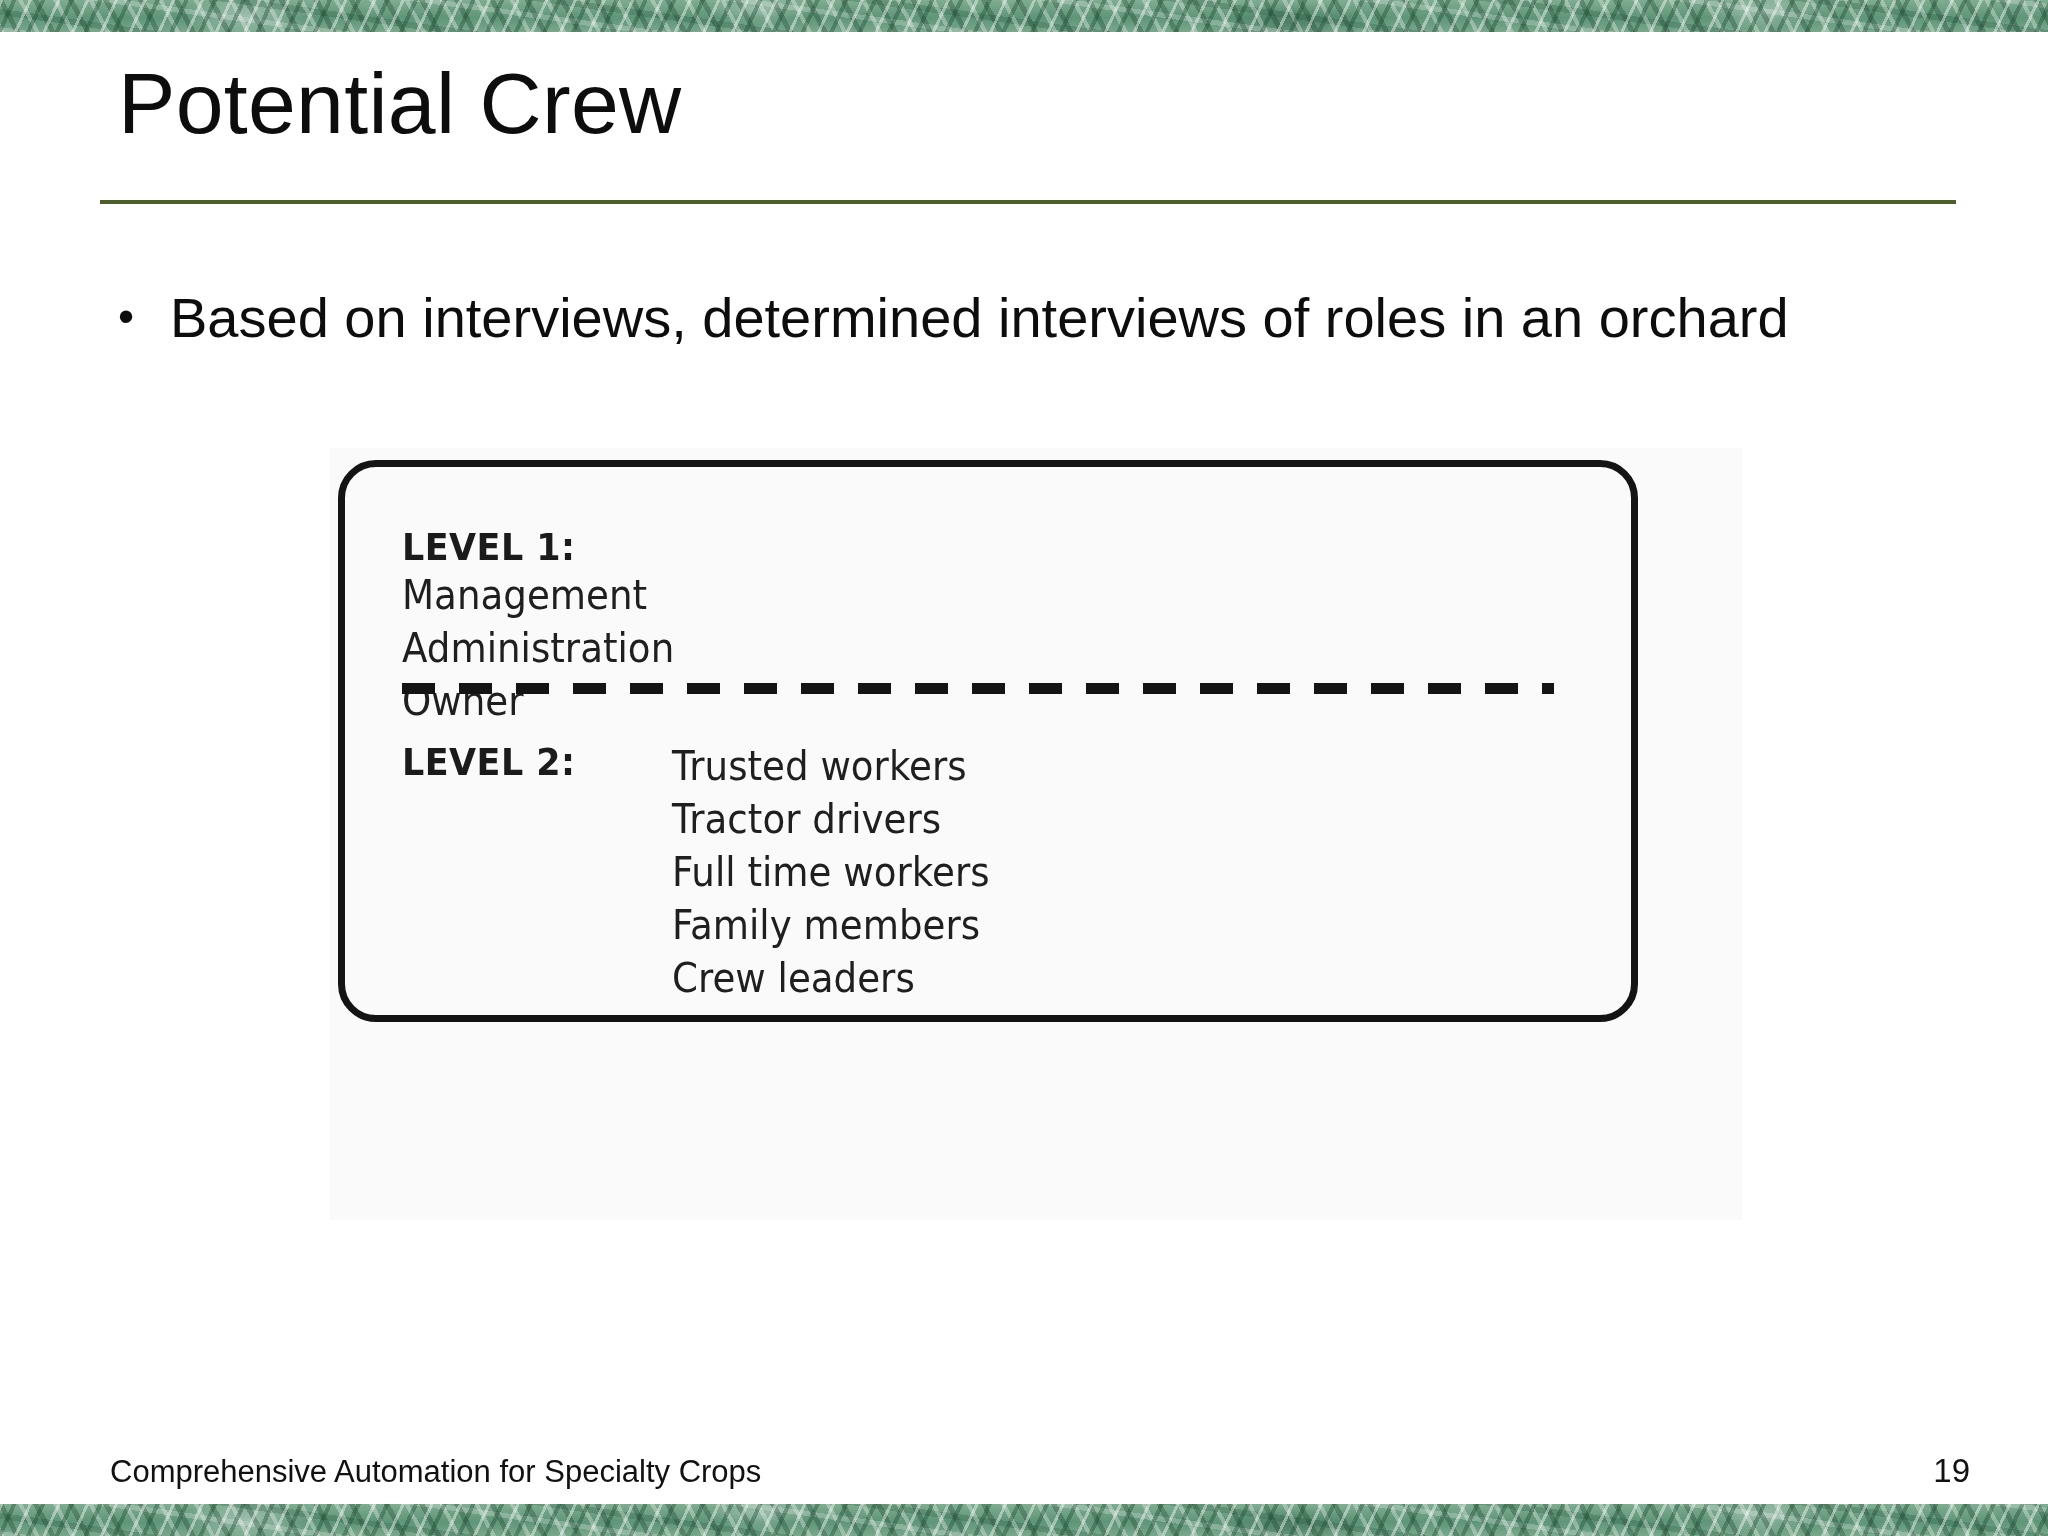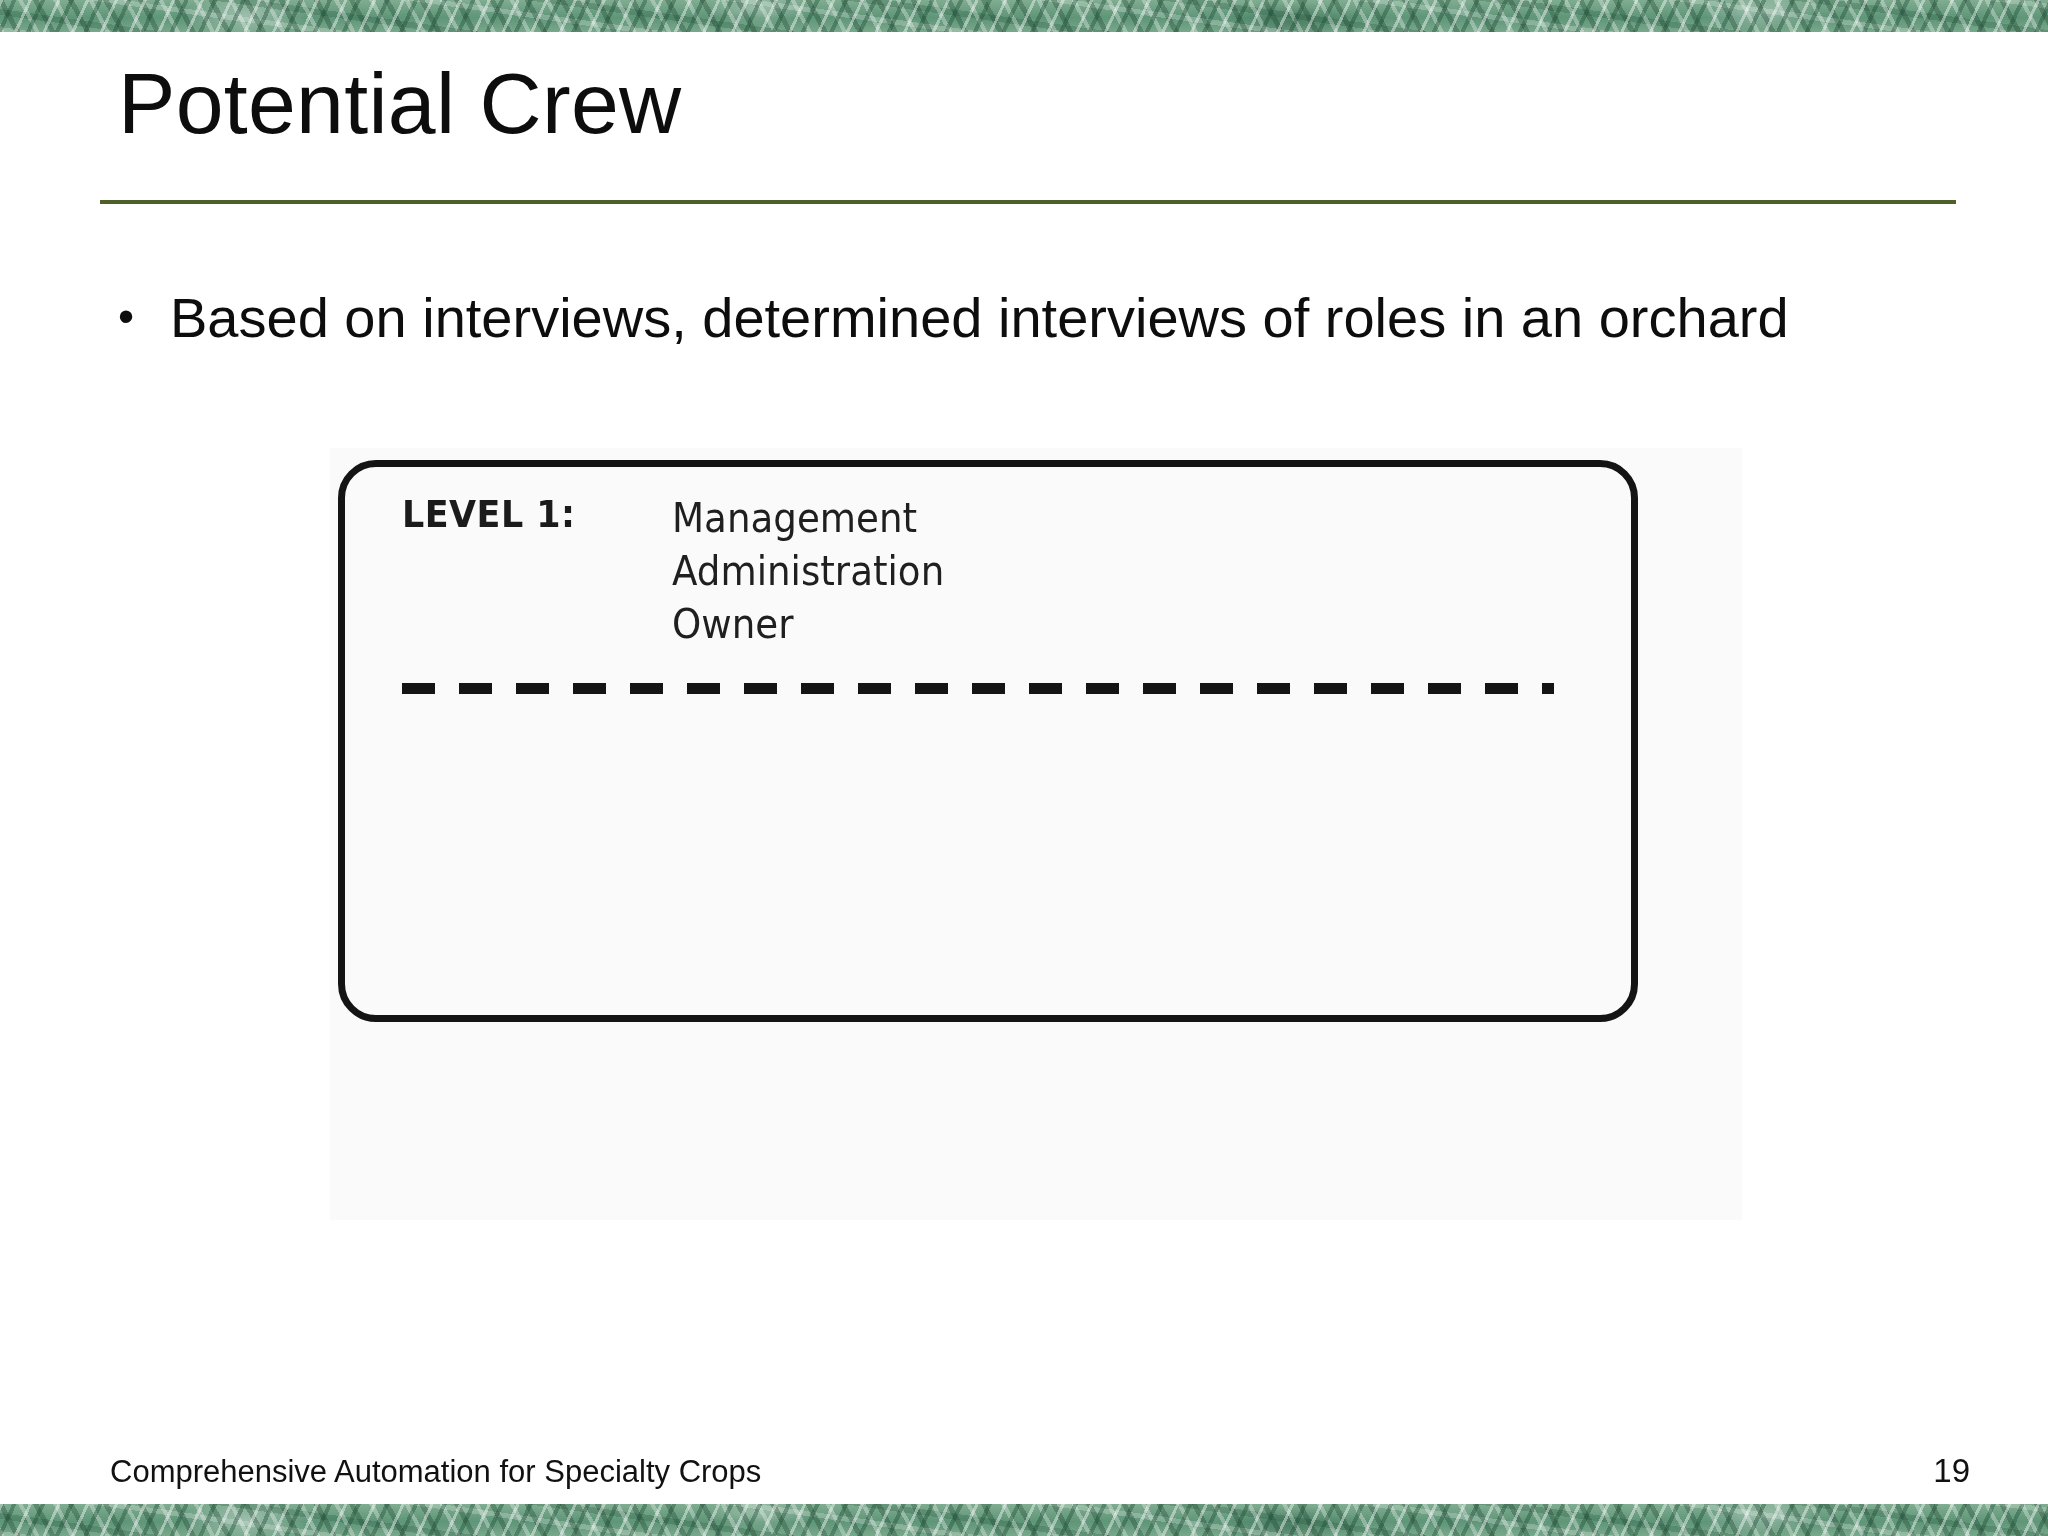--- a/index.html
+++ b/index.html
@@ -142,21 +142,21 @@
   .lvl-items {
     font-family: "DejaVu Sans", sans-serif;
     font-size: 40px;
     line-height: 53px;
     color: #1f1f1f;
     transform: scaleX(0.93);
     transform-origin: left center;
   }
   .lvl-items div { white-space: nowrap; }
 
-  .row-1 { left: 72px; top: 44px; }
+  .row-1 { left: 72px; top: 77px; flex-direction: column; }
   .row-2 { left: 72px; top: 292px; }
   .row-3 { left: 72px; top: 630px; }
 
   .row-3 .lvl-label { color: #4a4a4a; }
   .row-3 .lvl-items { color: #565656; }
 
   .dash-sep {
     position: absolute;
     left: 72px;
     top: 235px;
@@ -212,20 +212,30 @@
     <div class="lvl-label">LEVEL 1:</div>
     <div class="lvl-items">
       <div>Management</div>
       <div>Administration</div>
       <div>Owner</div>
     </div>
   </div>
 
   <div class="dash-sep"></div>
 
+  <div class="lvl-row row-2">
+    <div class="lvl-label">LEVEL 2:</div>
+    <div class="lvl-items">
+      <div>Trusted workers</div>
+      <div>Tractor drivers</div>
+      <div>Full time workers</div>
+      <div>Family members</div>
+      <div>Crew leaders</div>
+    </div>
+  </div>
 
 
 </div>
 
 <div class="footer-text">Comprehensive Automation for Specialty Crops</div>
 <div class="page-number">19</div>
 
 <div class="band band-bottom">
   <div class="tex"></div>
 </div>

